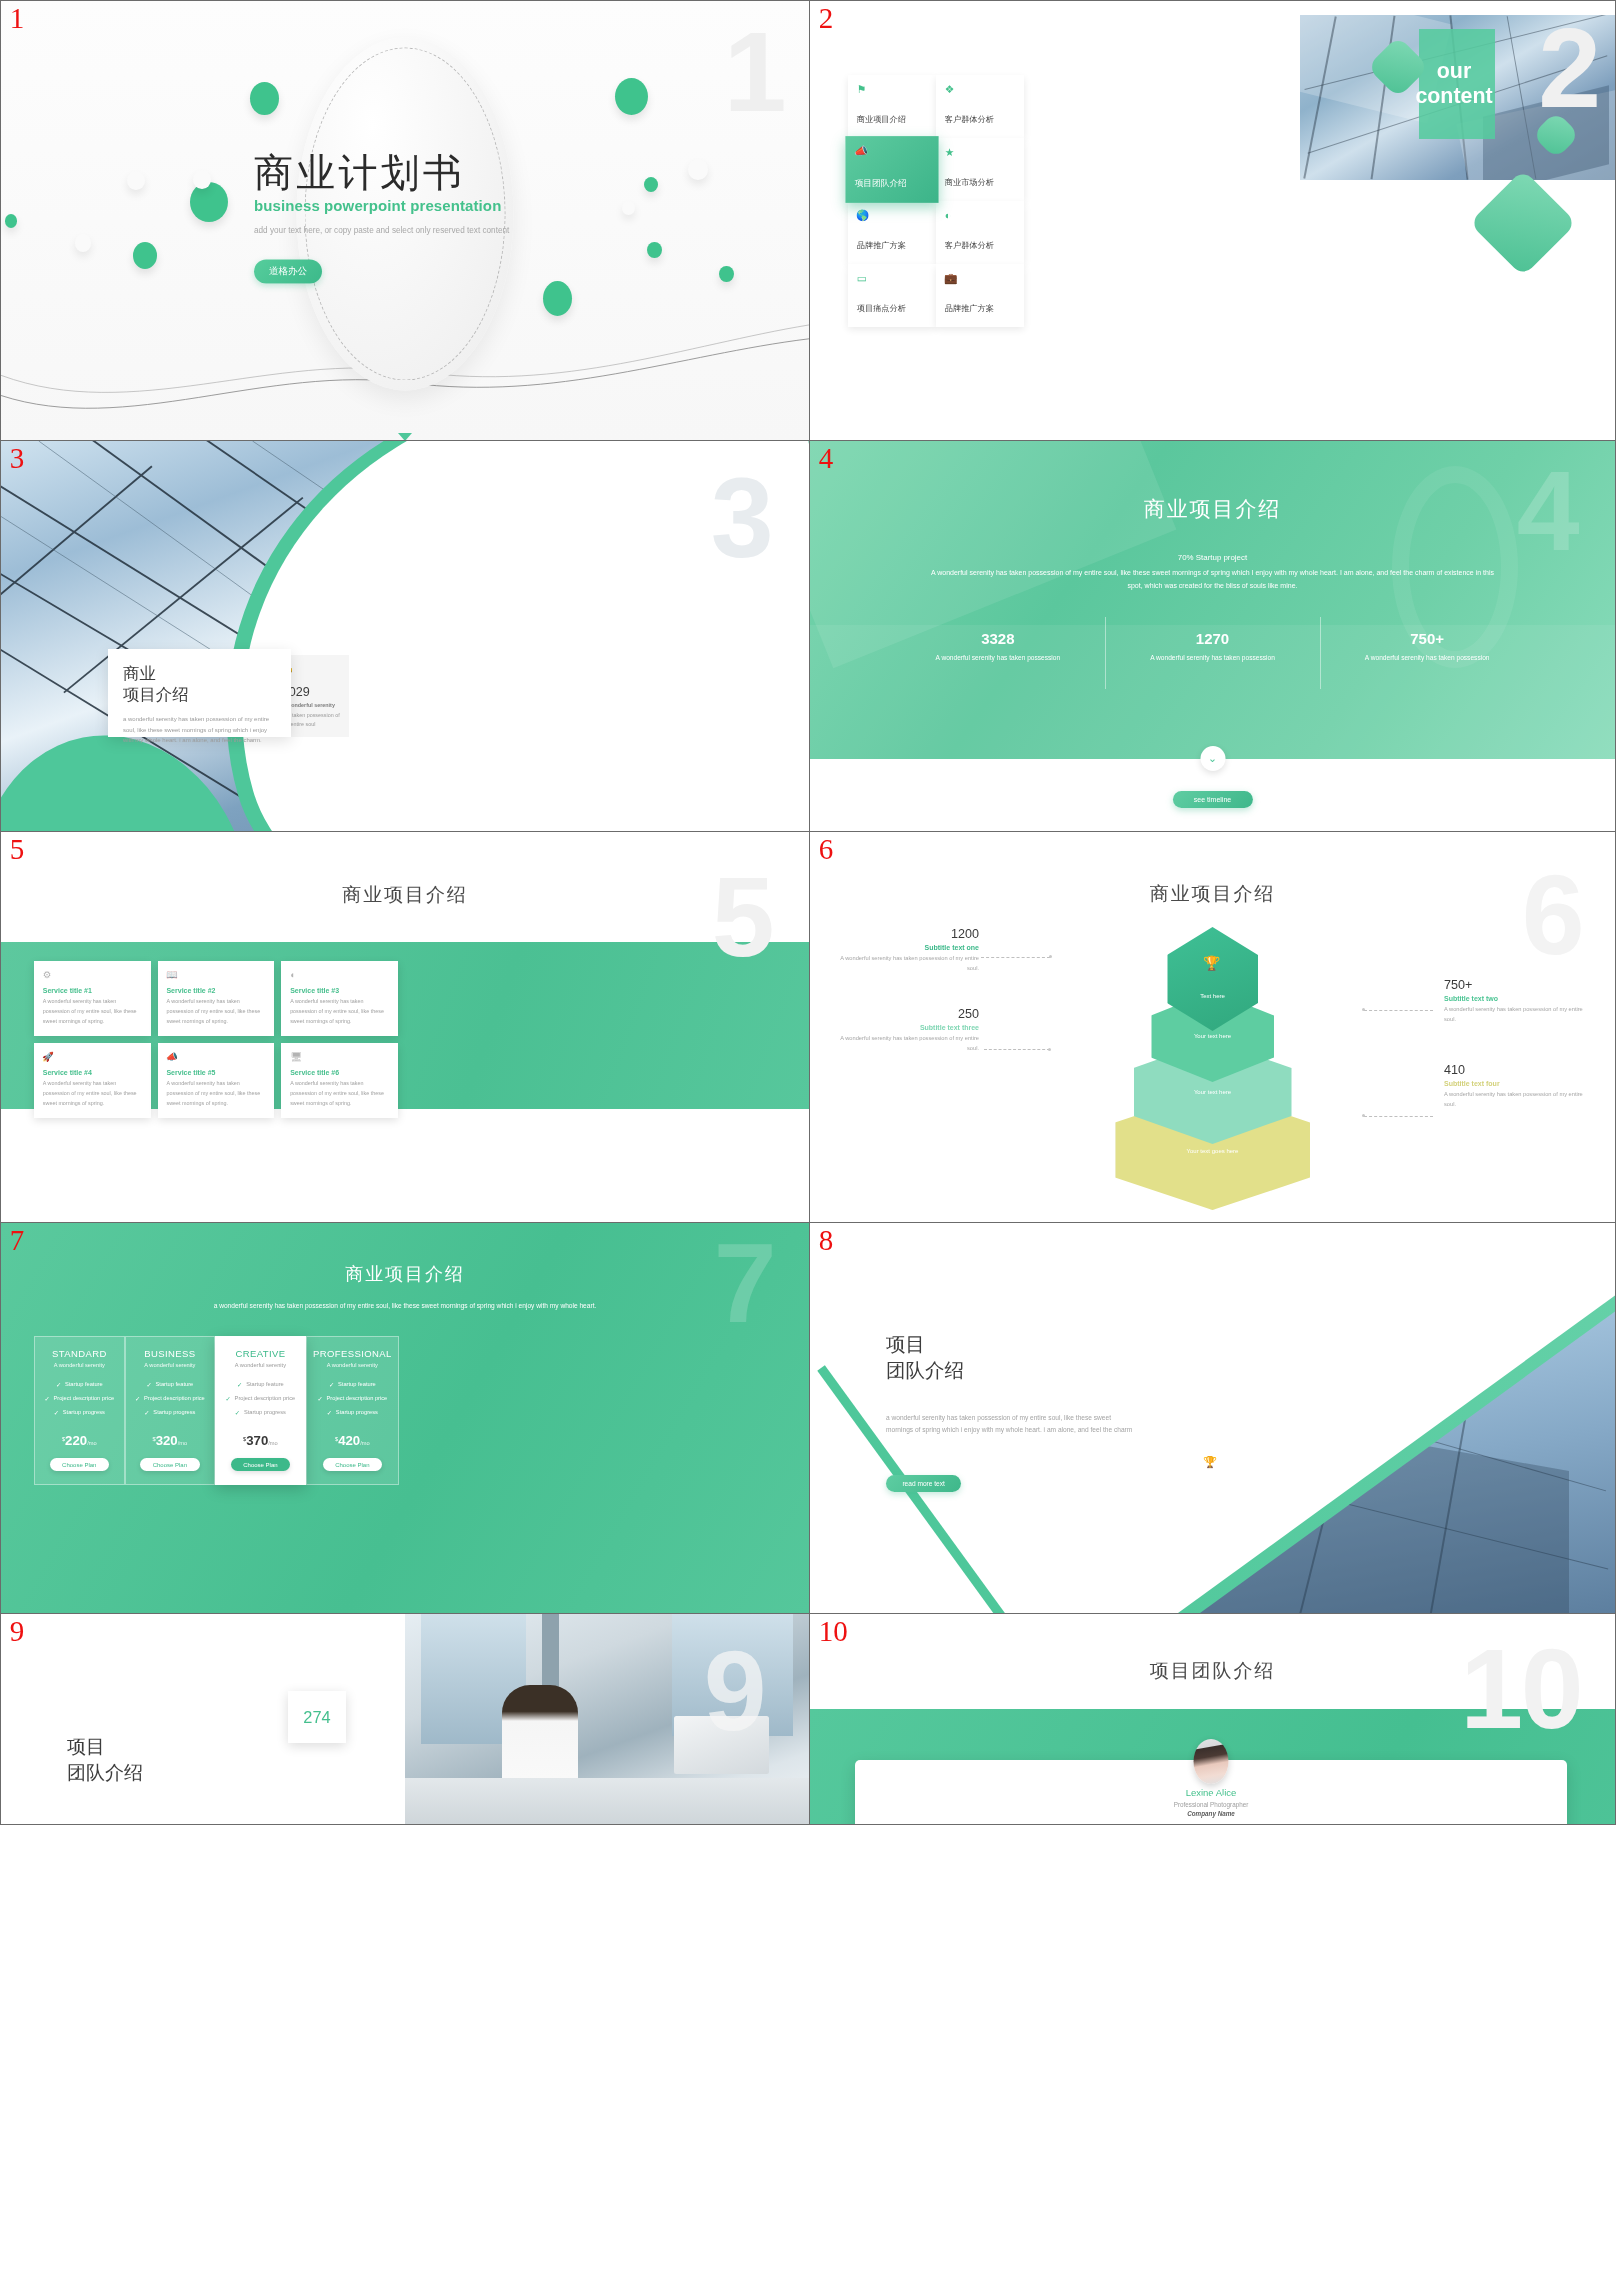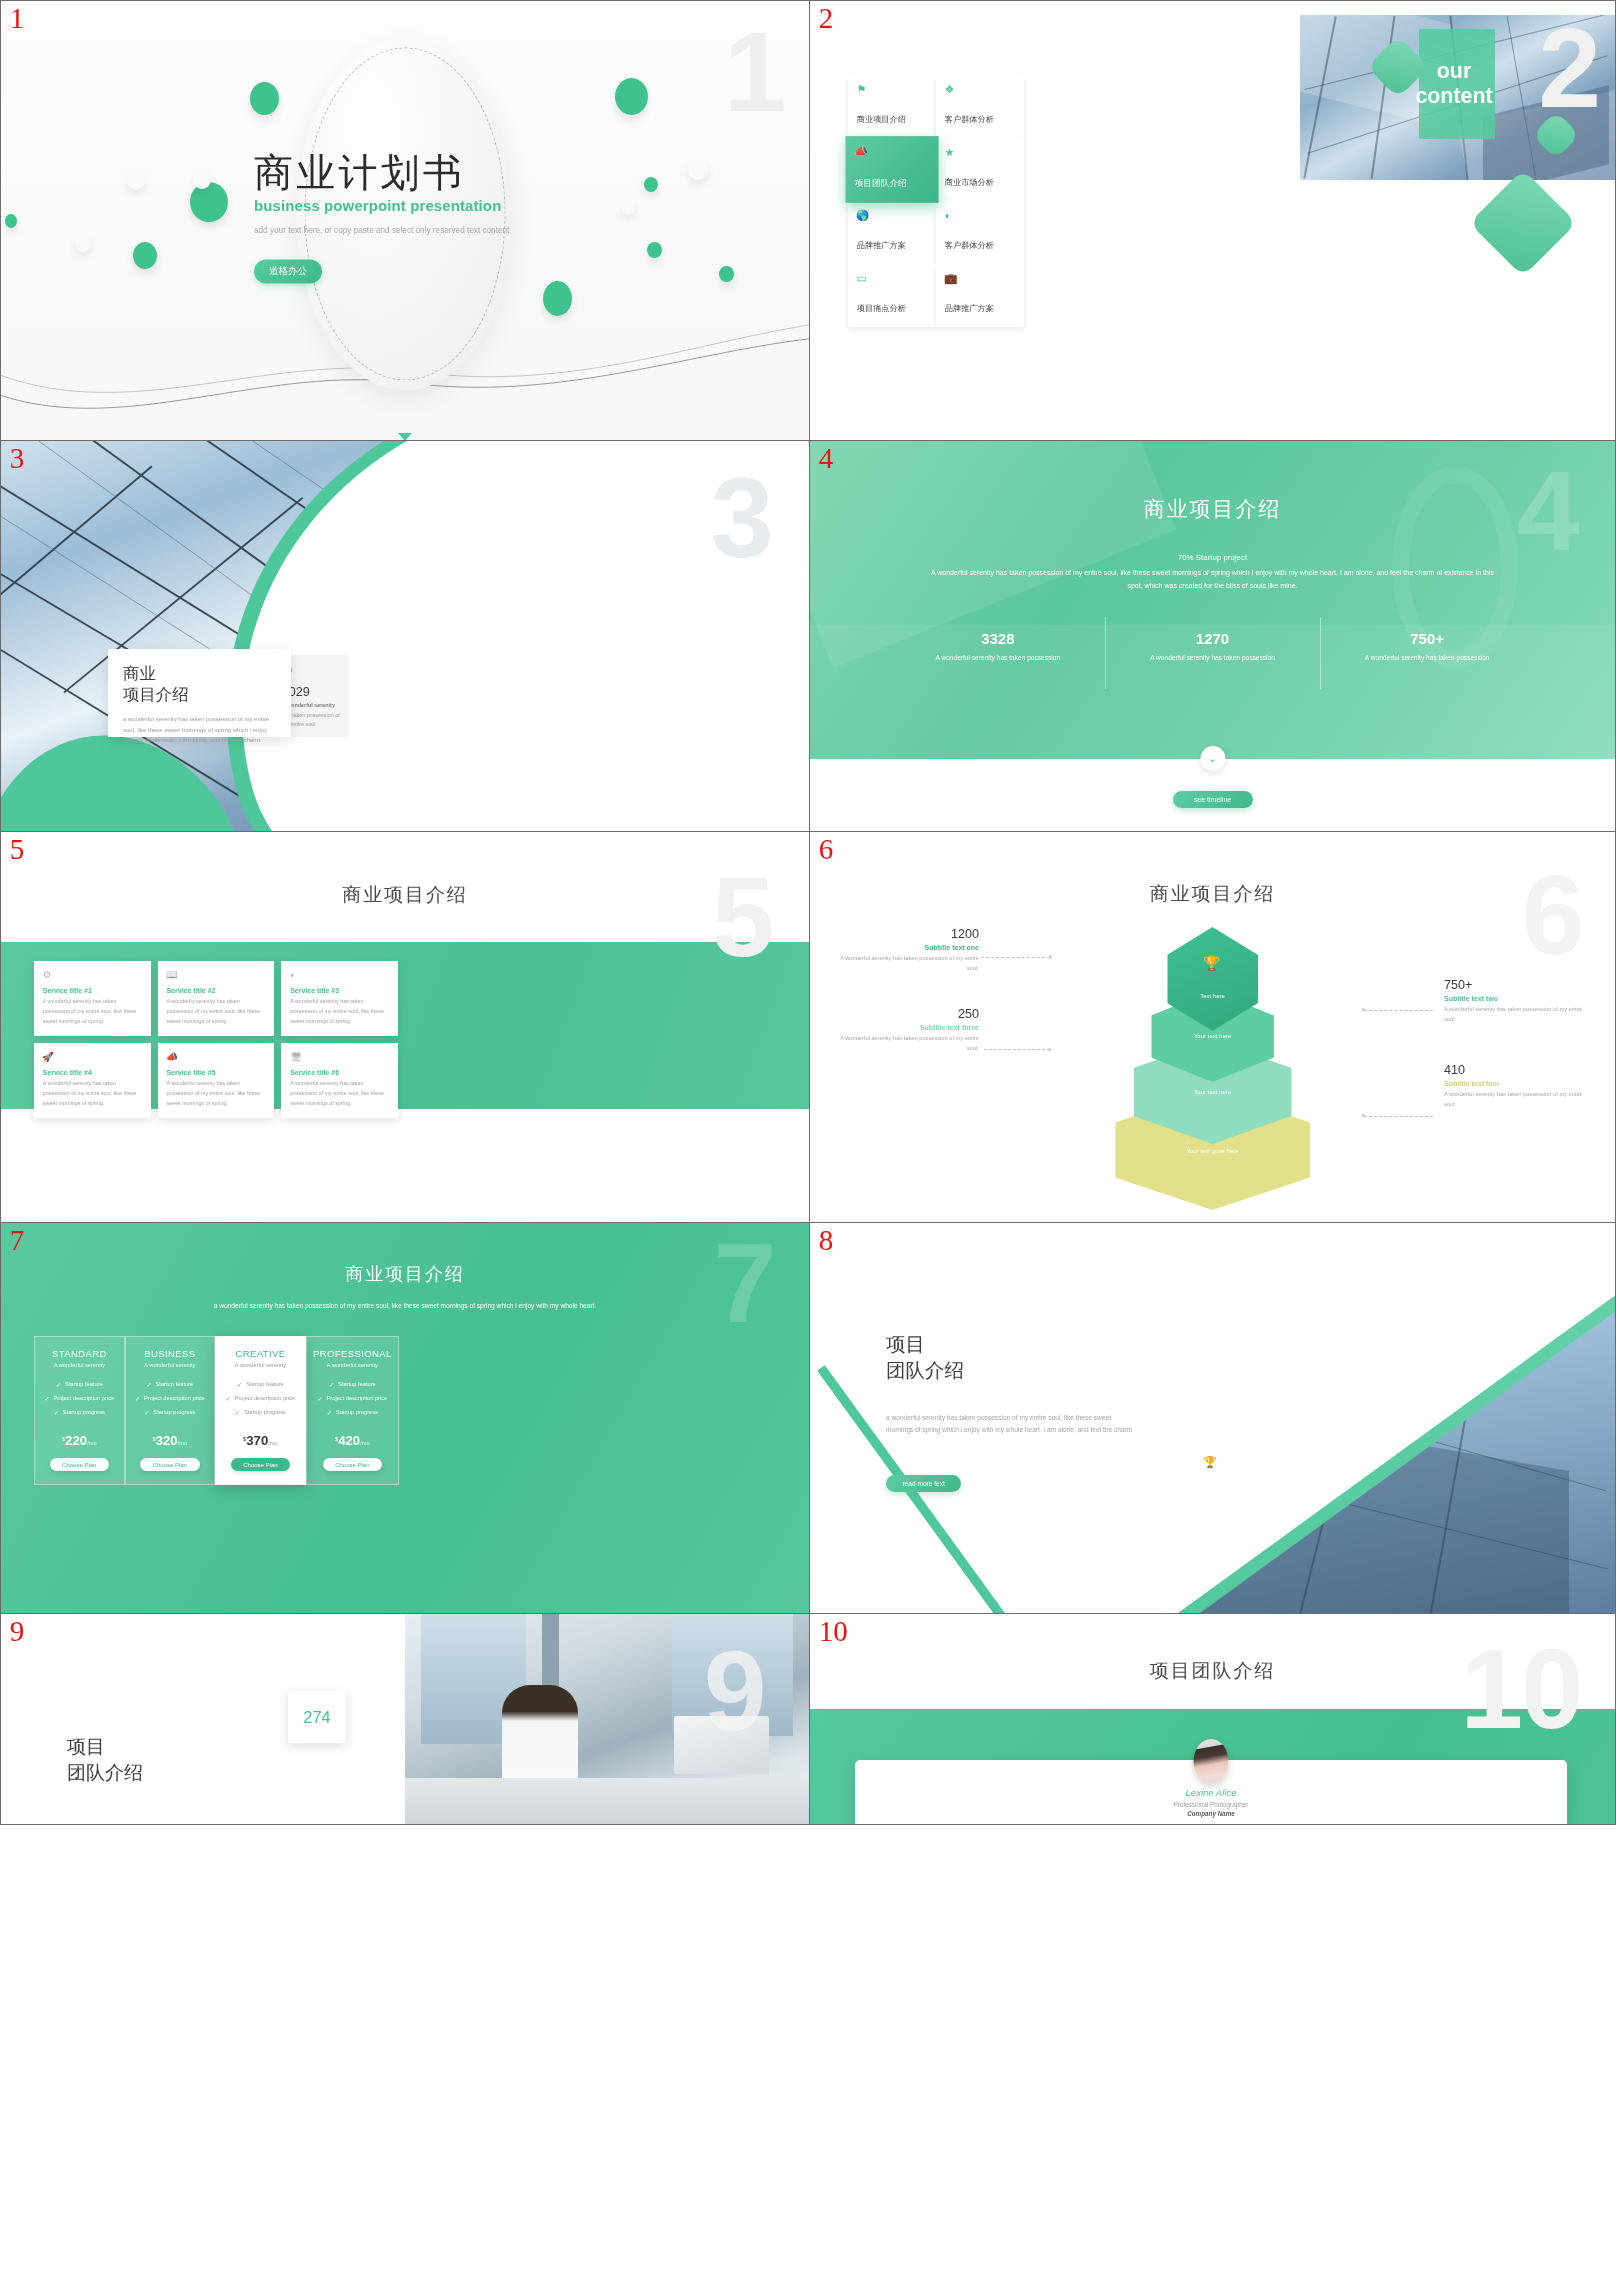--- a/index.html
+++ b/index.html
@@ -295,21 +295,21 @@
     color:#4a4a4a; font-size:19px; letter-spacing:1.9px; z-index:5; }
   #s10 .band10 { position:absolute; left:0; top:95px; width:100%; height:365px;
     background:linear-gradient(120deg,#55c89c,#45bf91 60%,#52c59a); }
   #s10 .tcards { position:absolute; left:45px; top:146px; width:712px; display:flex; gap:26.5px; z-index:9; }
   #s10 .tcard { flex:1; background:#fff; border-radius:5px; padding:26.5px 16.4px 19px 16.4px;
     text-align:center; box-shadow:0 5px 16.4px rgba(0,0,0,0.14); position:relative; }
   #s10 .avatar { position:absolute; left:50%; transform:translateX(-50%); top:-21.4px;
     width:35px; height:45px; border-radius:50%;
     background:linear-gradient(170deg,#e3e4e6 0%,#d8d9db 20%,#3a2f2b 22%,#4b3a34 40%,#e9c9bd 56%,#f2dcd3 78%,#dfe0e2 100%);
     box-shadow:0 2.5px 7.6px rgba(0,0,0,0.18); overflow:hidden; }
-  #s10 .tname { font-size:9.5px; color:#44c18c;font-style:italic; }
+  #s10 .tname { font-size:9.5px; color:#44c18c; }
   #s10 .trole { font-size:6.3px; color:#9d9d9d; margin-top:3.8px; }
   #s10 .tcomp { font-size:6.3px; color:#5c5c5c; font-style:italic; font-weight:700; margin-top:1.3px;}
   #s10 .dots10 { position:absolute; left:50%; transform:translateX(-50%); bottom:24px;
     display:flex; gap:6.3px; z-index:12; }
   #s10 .d10 { width:5px; height:5px; border-radius:50%; background:rgba(255,255,255,0.55); }
   #s10 .d10.on { background:#fff; }
 </style>
 </head>
 <body>
 

